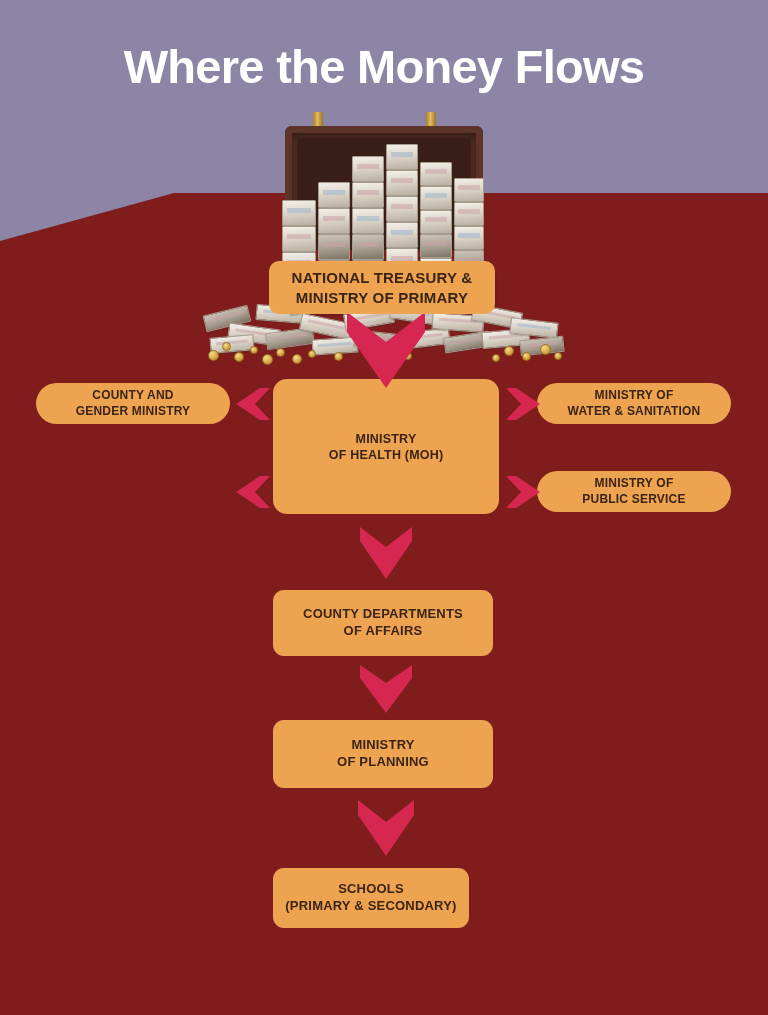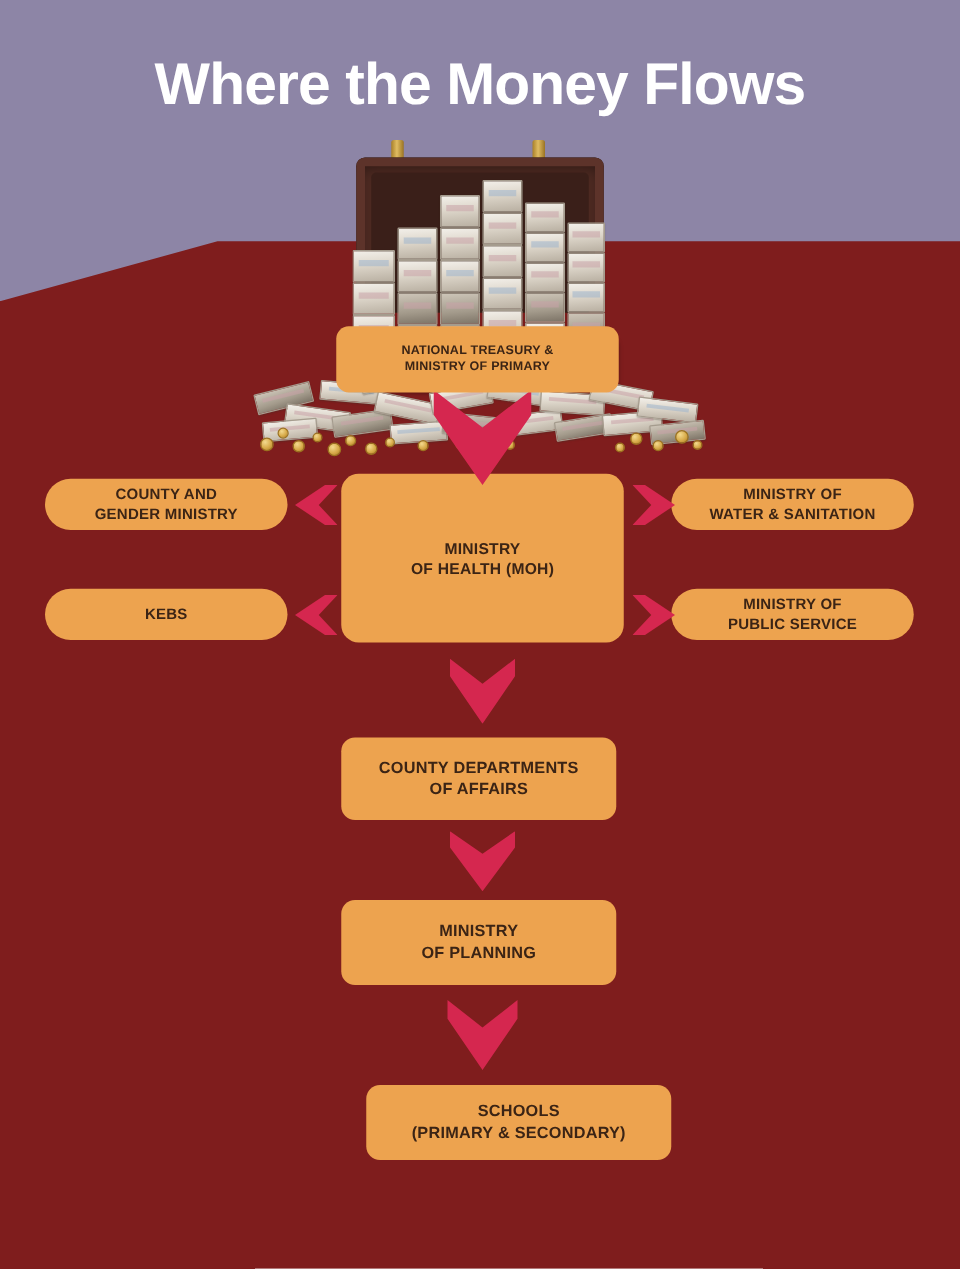--- a/index.html
+++ b/index.html
@@ -175,21 +175,21 @@
     letter-spacing: .2px;
     line-height: 1.28;
   }
 
   .node-treasury {
     left: 269px;
     top: 261px;
     width: 226px;
     height: 53px;
     border-radius: 10px;
-    font-size: 10px;
+    font-size: 15px;
     z-index: 6;
   }
 
   .node-moh {
     left: 273px;
     top: 379px;
     width: 226px;
     height: 135px;
     border-radius: 14px;
     font-size: 12.5px;
@@ -219,25 +219,24 @@
     left: 273px;
     top: 720px;
     width: 220px;
     height: 68px;
     border-radius: 11px;
     font-size: 13px;
   }
   .node-schools {
     left: 273px;
     top: 868px;
-    width: 244px;
+    width: 196px;
     height: 60px;
     border-radius: 11px;
     font-size: 13px;
-    margin-left: 20px;
   }
 
   
   .arrow {
     position: absolute;
     color: #d5274f;
   }
   .arrow svg { display: block; width: 100%; height: 100%; }
 
   .arrow-treasury-moh { left: 345px; top: 312px; width: 82px; height: 76px; z-index: 5; }
@@ -375,23 +374,20 @@
       <span>OF HEALTH (MOH)</span>
     </span>
   </div>
 
   <div class="node node-side node-youth">
     <span>
       <span>COUNTY AND</span><br>
       <span>GENDER MINISTRY</span>
     </span>
   </div>
-  <div class="node node-side node-kebs">
-    <span>KEBS</span>
-  </div>
 
   <div class="node node-side node-water">
     <span>
       <span>MINISTRY OF</span><br>
       <span>WATER &amp; SANITATION</span>
     </span>
   </div>
   <div class="node node-side node-public">
     <span>
       <span>MINISTRY OF</span><br>

